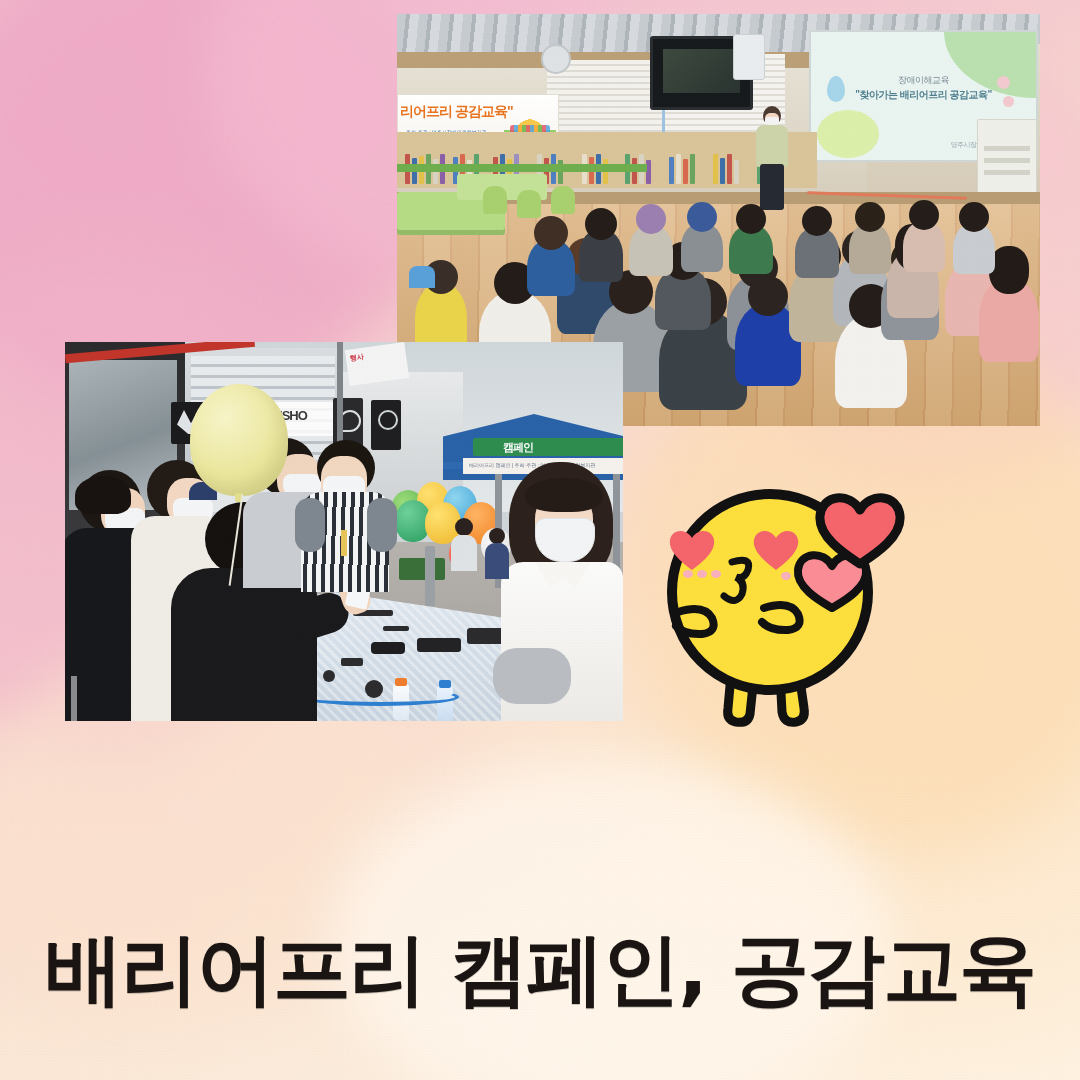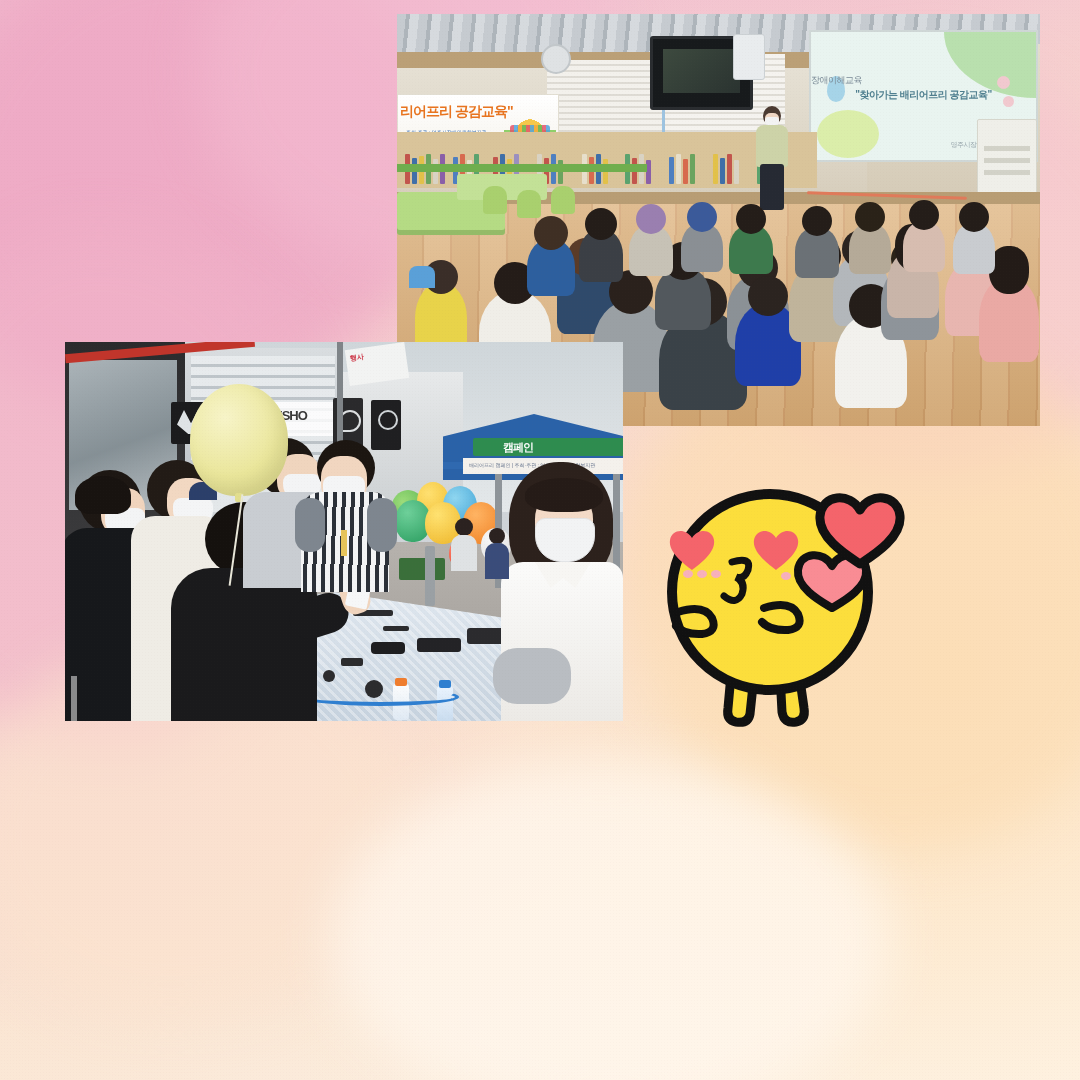--- a/index.html
+++ b/index.html
@@ -63,21 +63,21 @@
   .cr-tv{position:absolute;left:253px;top:22px;width:97px;height:68px;background:#171a1c;border:3px solid #2a2d30;border-radius:3px;}
   .cr-tv::after{content:"";position:absolute;left:10px;top:10px;right:10px;bottom:14px;background:linear-gradient(135deg,#3d4a3f,#2a3330);}
   .cr-fan{position:absolute;left:144px;top:30px;width:26px;height:26px;border-radius:50%;background:#dfe2e4;border:2px solid #c2c7ca;}
   .cr-ac{position:absolute;left:336px;top:20px;width:30px;height:44px;background:#e9ecee;border:1px solid #ccd1d4;border-radius:3px;}
   .cr-screen{position:absolute;left:412px;top:16px;width:225px;height:128px;background:#e9f4f0;border:2px solid #cfd7d6;}
   .cr-screen .sg1{position:absolute;right:0;top:0;width:92px;height:66px;border-radius:0 0 0 100%;background:#b9e0ae;}
   .cr-screen .sg2{position:absolute;left:6px;bottom:2px;width:62px;height:48px;border-radius:50%;background:#dbeeaa;}
   .cr-screen .sg3{position:absolute;left:16px;top:44px;width:18px;height:26px;border-radius:50% 50% 50% 50%/60% 60% 40% 40%;background:#a6d4e8;}
   .cr-screen .sd{position:absolute;right:26px;top:44px;width:13px;height:13px;border-radius:50%;background:#f1c9cf;}
   .cr-screen .sd2{position:absolute;right:22px;top:64px;width:11px;height:11px;border-radius:50%;background:#f1c9cf;}
-  .cr-screen .st1{position:absolute;left:0;right:0;top:42px;font-size:9px;color:#7a8a96;letter-spacing:-.5px;}
+  .cr-screen .st1{position:absolute;left:0;right:0;top:42px;text-align:center;font-size:9px;color:#7a8a96;letter-spacing:-.5px;}
   .cr-screen .st2{position:absolute;left:0;right:0;top:56px;text-align:center;font-size:10px;color:#4f7f8f;font-weight:700;letter-spacing:-.5px;}
   .cr-screen .st3{position:absolute;right:14px;bottom:10px;font-size:7px;color:#9aa8ae;letter-spacing:-.5px;}
   .cr-printer{position:absolute;left:580px;top:105px;width:58px;height:88px;background:#efefe9;border:1px solid #d6d6cc;border-radius:2px;}
   .cr-printer::after{content:"";position:absolute;left:6px;top:26px;right:6px;height:5px;background:#d2d2c8;box-shadow:0 12px 0 #d2d2c8,0 24px 0 #d2d2c8;}
   .cr-floor{position:absolute;left:0;top:190px;width:100%;height:222px;
     background:repeating-linear-gradient(91deg,#d9ae79 0 26px,#cfa06c 26px 28px,#e0b886 28px 54px,#d3a371 54px 56px);}
   .cr-floor::after{content:"";position:absolute;inset:0;background:linear-gradient(180deg,rgba(255,255,255,.18),rgba(120,80,40,.12));}
   .cr-table{position:absolute;left:0;top:178px;width:108px;height:38px;background:#b5db84;border-radius:3px;box-shadow:0 5px 0 #94bb68;}
   .cr-table2{position:absolute;left:60px;top:160px;width:90px;height:26px;background:#c3e197;border-radius:3px;}
   .cr-chair{position:absolute;width:24px;height:28px;background:#a9d06e;border-radius:10px 10px 4px 4px;}
@@ -514,14 +514,15 @@
       <path d="M128 132 Q154 124 162 138 Q168 152 152 154 Q134 155 126 146" fill="none" stroke="#111" stroke-width="8" stroke-linecap="round" stroke-linejoin="round"></path>
 
       <path d="M196 90 C188 74 164 76 162 94 C160 112 186 126 196 132 C206 126 232 112 230 94 C228 76 204 74 196 90 Z" fill="#F98C94" stroke="#111" stroke-width="8" stroke-linejoin="round"></path>
 
       <path d="M224 34 C214 16 186 18 184 40 C182 62 212 80 224 88 C236 80 266 62 264 40 C262 18 234 16 224 34 Z" fill="#F4646B" stroke="#111" stroke-width="9" stroke-linejoin="round"></path>
     </svg>
   </div>
 
   <div class="grain"></div>
 
+  <div id="subline">배리어프리 캠페인, 공감교육</div>
 
 </div>
 
 </body></html>

